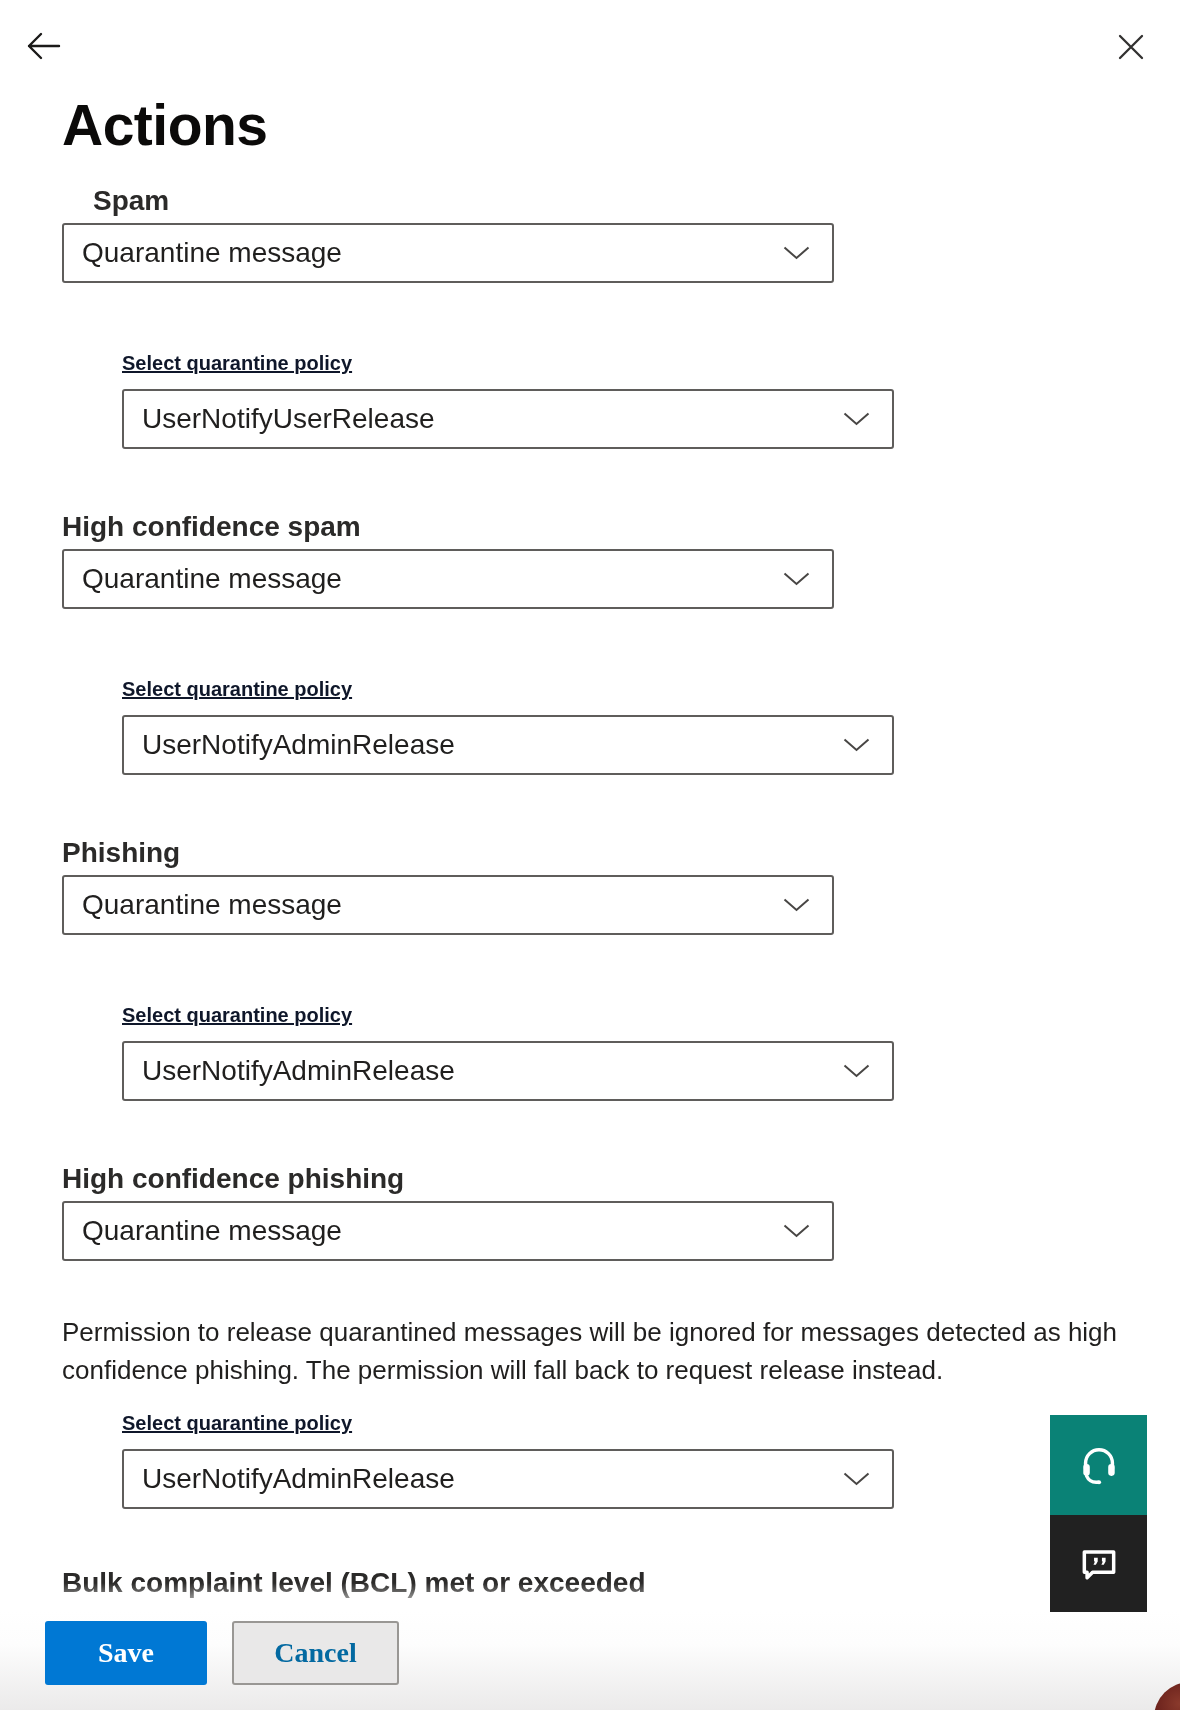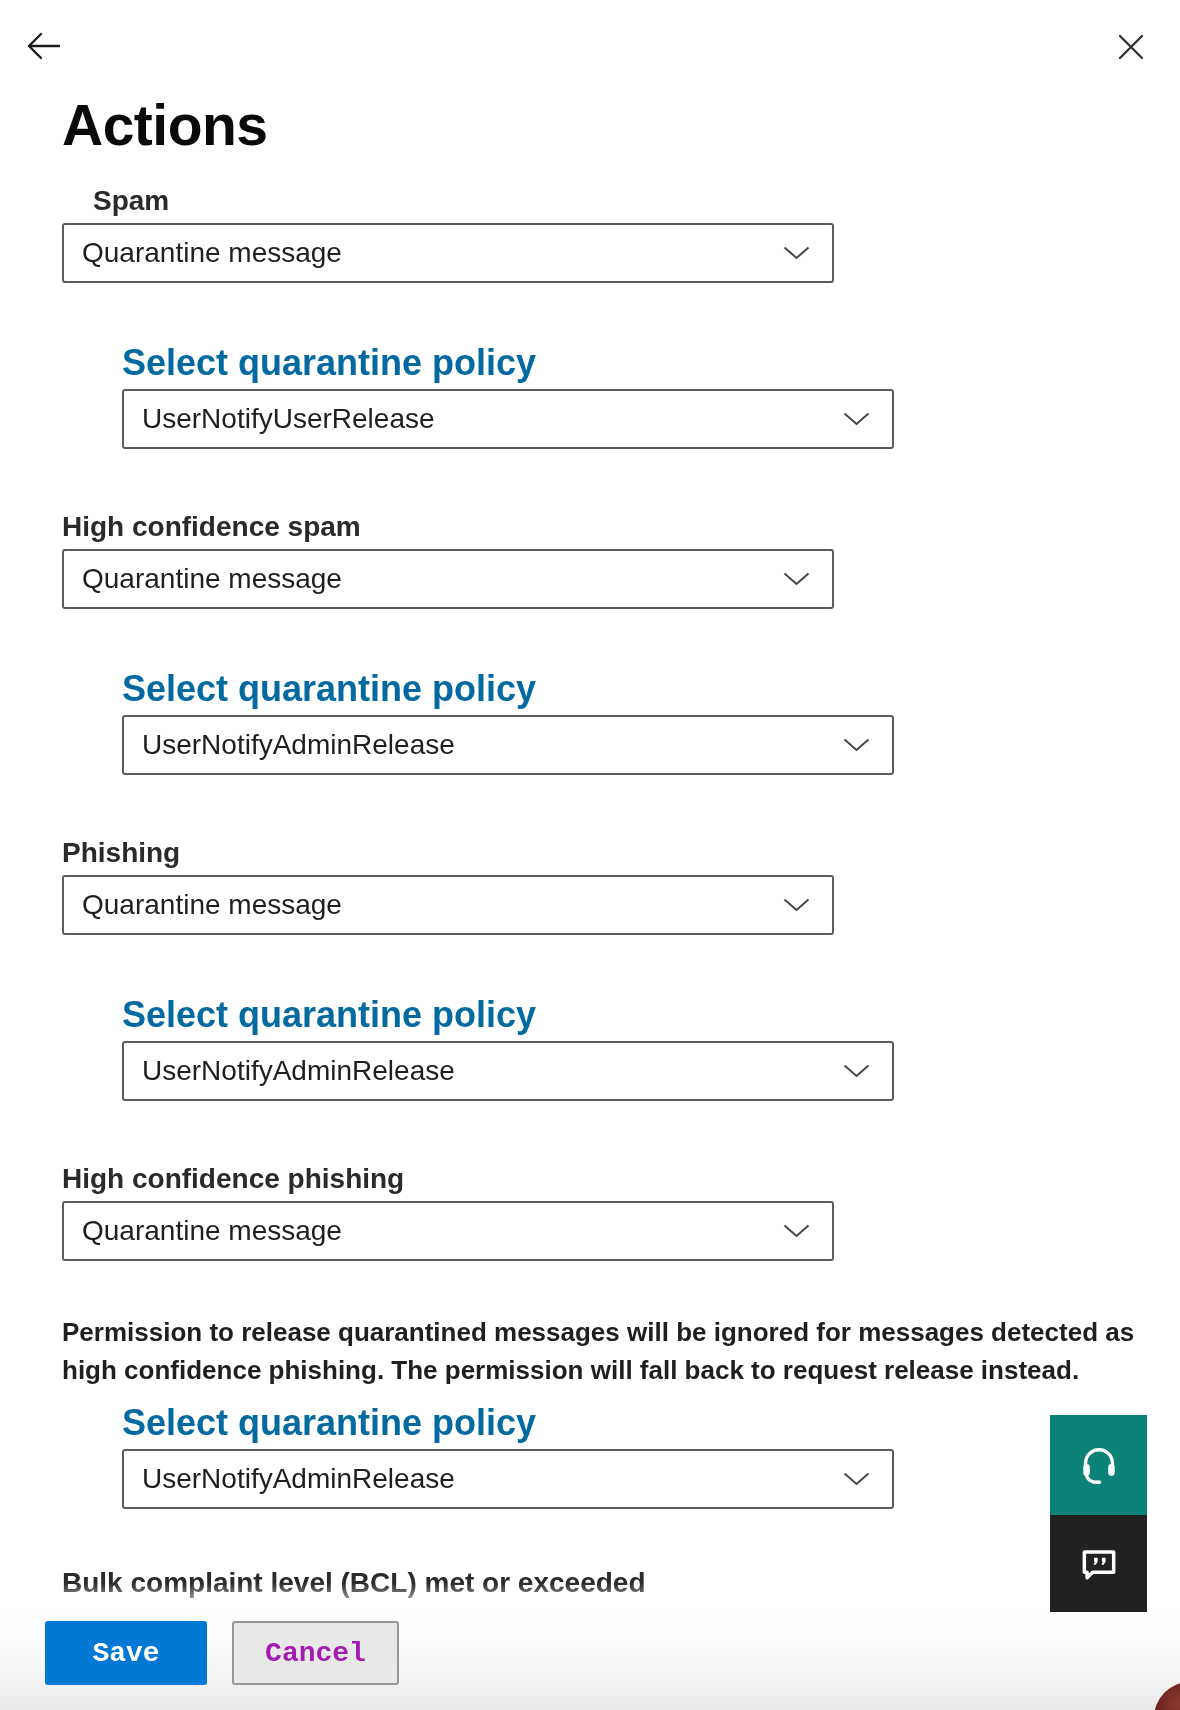--- a/index.html
+++ b/index.html
@@ -42,60 +42,60 @@
     display:flex; align-items:center; justify-content:space-between;
     padding:0 18px 0 18px;
     cursor:pointer;
   }
   .dropdown-text { font-size:28px; color:#201f1e; }
   .chevron { flex:0 0 auto; margin-right:4px; }
 
   .indent { margin-left:60px; }
   .indent .policy-label {
     margin-top:62px;
-    font-size:36px; line-height:36px; font-weight:700; color:#0369a1;
+    font-size:20px; line-height:36px; font-weight:700; color:#0f172a;text-decoration:underline;
   }
   .indent .policy-dd { margin-top:8px; }
   .indent.tight .policy-label { margin-top:16px; }
 
   .note {
     margin:52px 0 0 0;
     width:1080px;
-    font-size:26px; line-height:38px; color:#201f1e;font-weight:bold;
+    font-size:26px; line-height:38px; color:#201f1e;
   }
 
   .truncated-label {
     margin-top:56px;
     font-size:28px; line-height:36px; font-weight:700; color:#2b2a29;
   }
 
   
   .footer-fade {
     position:absolute; left:0; top:1583px; width:1180px; height:127px;
     background:linear-gradient(180deg,
       rgba(255,255,255,0) 0%,
       rgba(255,255,255,0.88) 22%,
       #fdfdfd 48%,
       #ebeaea 100%);
     z-index:4; pointer-events:none;
   }
 
   .btn {
     position:absolute; top:1621px; height:64px;
-    font-family:Liberation Mono, monospace;
+    font-family:Liberation Serif, serif;
     font-size:28px; font-weight:700;
     border-radius:3px; cursor:pointer; z-index:6;
   }
   .btn-save {
     left:45px; width:162px;
     background:#0078d4; color:#ffffff; border:none;
   }
   .btn-cancel {
     left:232px; width:167px;
-    background:#e9e8e8; color:#a21caf; border:2px solid #999794;
+    background:#e9e8e8; color:#0369a1; border:2px solid #999794;
   }
 
   
   .side-btn {
     position:absolute; left:1050px; width:97px;
     display:flex; align-items:center; justify-content:center;
     cursor:pointer; z-index:7;
   }
   .help-btn     { top:1415px; height:100px; background:#0a8276; }
   .feedback-btn { top:1515px; height:97px;  background:#212121; }

